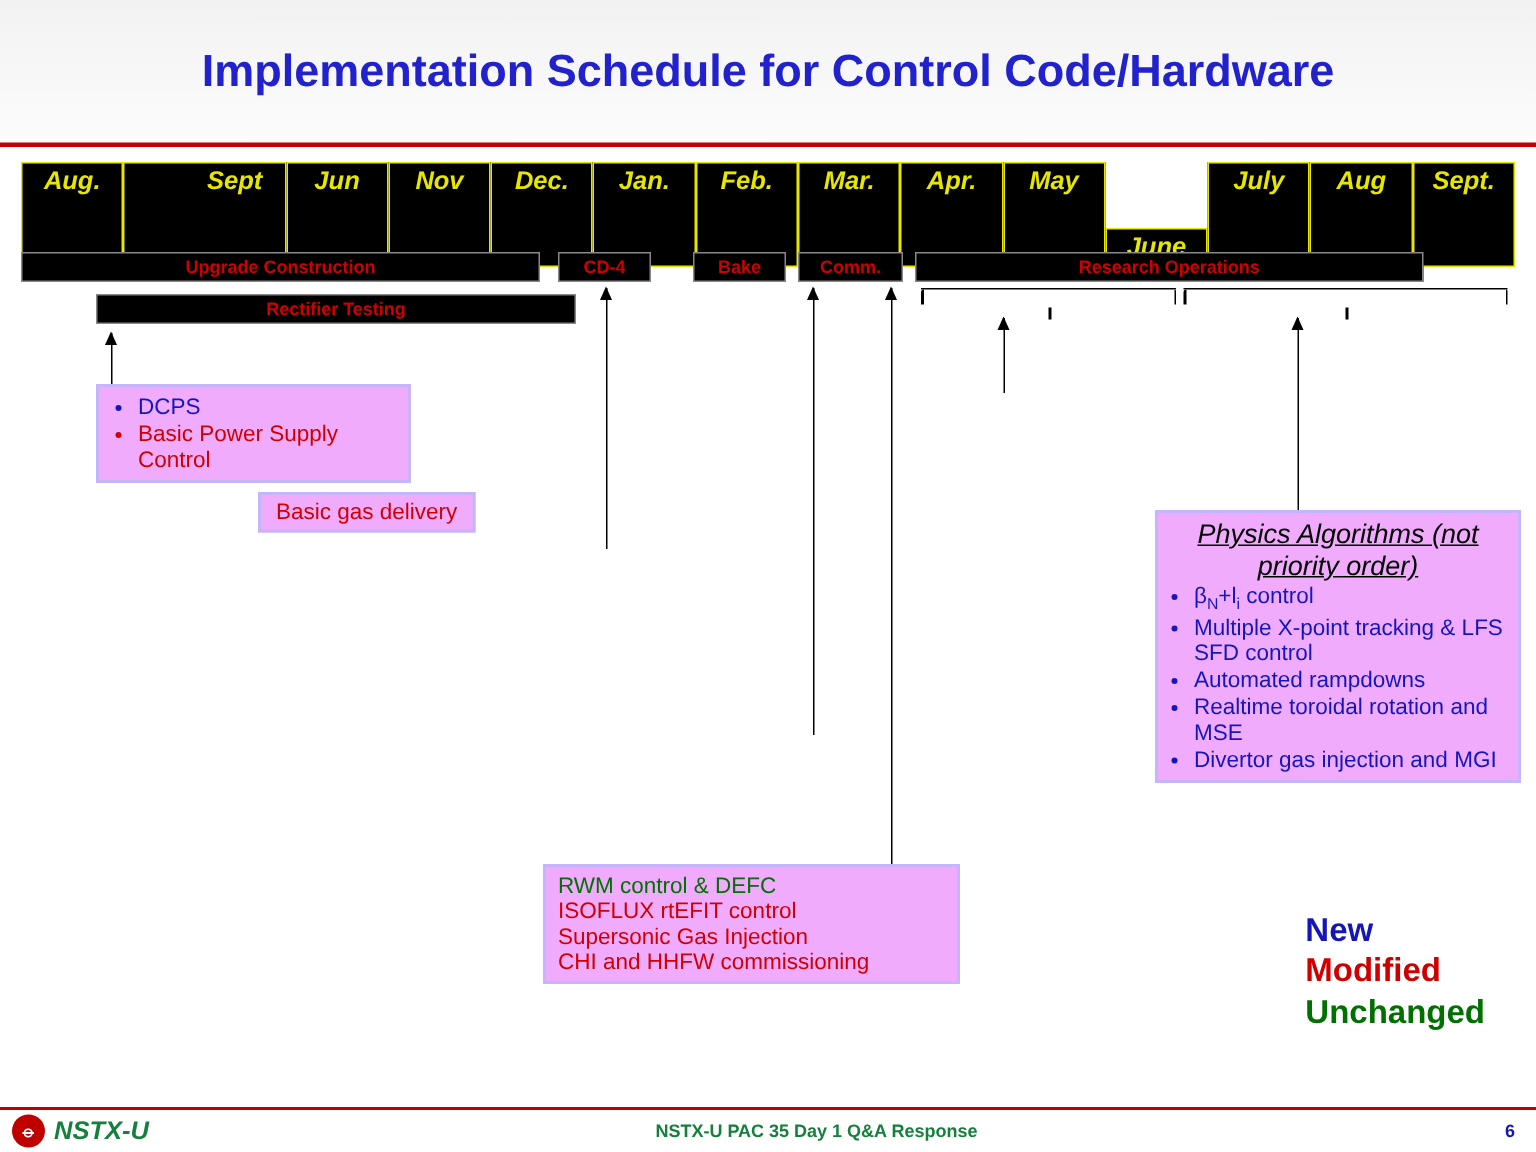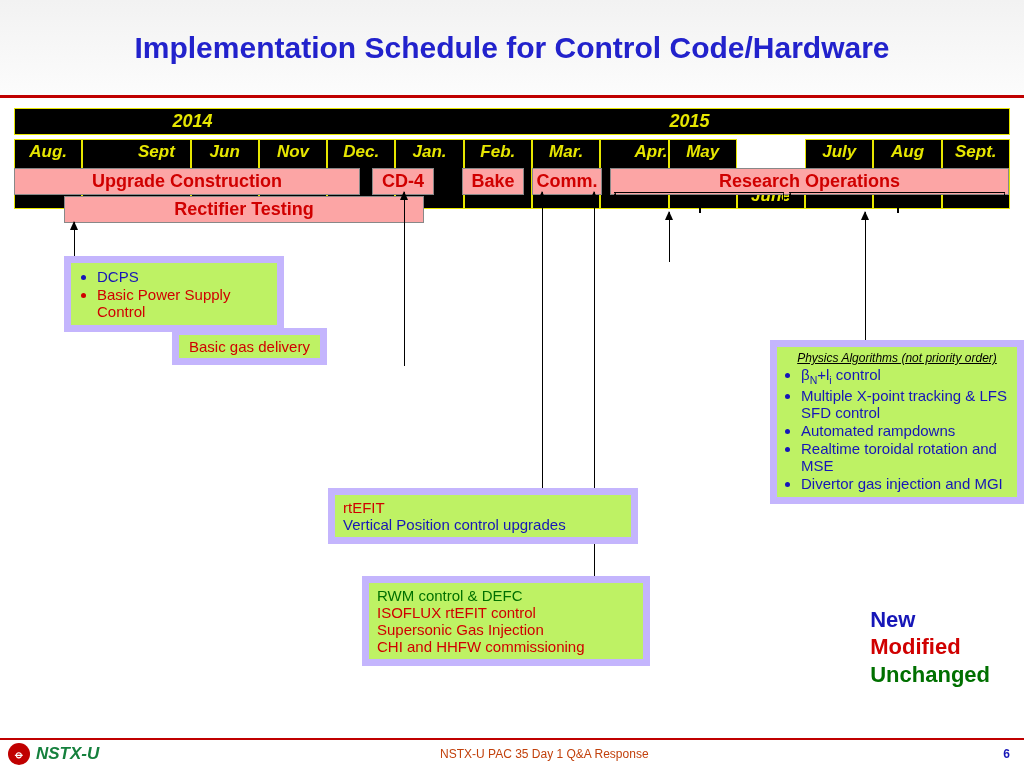--- a/index.html
+++ b/index.html
@@ -3,78 +3,74 @@
 <meta charset="utf-8">
 <style>
   body{margin:0;font-family:Arial,Helvetica,sans-serif;background:#fff;width:1024px;height:768px;overflow:hidden}
   .title-region{height:95px;background:linear-gradient(to bottom,#f2f2f2,#fcfcfc);border-bottom:3px solid #c00000;display:flex;align-items:center;justify-content:center}
   .title{font-size:30px;font-weight:bold;color:#2222cc}
   .chart{position:relative;margin:10px 14px 0 14px;height:580px}
   .year-row{display:flex;border:1px solid #e6e600}
   .year-cell{background:#000;color:#e6e600;font-weight:bold;font-style:italic;text-align:center;font-size:18px;padding:2px 0}
   .month-row{display:flex;margin-top:4px}
   .month-cell{background:#000;color:#e6e600;font-weight:bold;font-style:italic;text-align:center;font-size:17px;padding:2px 0;border:1px solid #e6e600;box-sizing:border-box}
-  .bar{position:absolute;background:#fca5a5;border:1px solid #888;color:#d00000;font-weight:bold;text-align:center;font-size:18px;padding:2px 0;box-sizing:border-box}
+  .bar{position:absolute;background:#000000;border:1px solid #888;color:#d00000;font-weight:bold;text-align:center;font-size:12px;padding:2px 0;box-sizing:border-box}
   .abs{position:absolute}
-  .callout{background:#bef264;border:7px solid #c4b5fd;padding:4px 8px;font-size:15px}
+  .callout{background:#f0abfc;border:2px solid #c4b5fd;padding:4px 8px;font-size:15px}
   .arrow{position:absolute;width:1px;background:#000}
   .arrow:before{content:'';position:absolute;top:-1px;left:-4px;border-left:4.5px solid transparent;border-right:4.5px solid transparent;border-bottom:9px solid #000}
   .brace{position:absolute;border-top:1.5px solid #000;height:12px}
   .brace:before,.brace:after{content:'';position:absolute;width:1.5px;height:10px;background:#000;top:0}
   .brace:before{left:0;border-radius:2px 0 0 0}
   .brace:after{right:0;border-radius:0 2px 0 0}
   .brace .stem{position:absolute;left:50%;top:12px;width:1.5px;height:8px;background:#000}
   ul{margin:0;padding-left:18px}
   li{margin:1px 0}
   .c-new{color:#1616b8}
   .c-mod{color:#d00000}
   .c-unc{color:#007000}
   .legend{position:absolute;right:20px;bottom:0;font-size:22px;font-weight:bold;line-height:1.25}
   .footer{position:absolute;bottom:0;left:0;right:0;height:28px;border-top:2px solid #c00000;display:flex;align-items:center;font-size:12px}
   .footer .logo{width:22px;height:22px;border-radius:50%;background:#c00000;margin:0 6px 0 8px;display:flex;align-items:center;justify-content:center;color:#fff;font-size:13px;font-weight:bold}
   .footer .name{color:#15803d;font-weight:bold;font-style:italic;font-size:17px;flex:0 0 auto}
-  .footer .mid{flex:1;text-align:center;color:#c2410c;font-weight:normal;font-size:12px}
+  .footer .mid{flex:1;text-align:center;color:#15803d;font-weight:bold;font-size:12px}
   .footer .pg{color:#1616b8;font-weight:bold;padding:0 14px}
   sub{font-size:0.7em}
 </style>
 </head>
 <body>
 
 <div class="title-region">
   <div class="title">Implementation Schedule for Control Code/Hardware</div>
 </div>
 
 <div class="chart">
-  <div class="year-row" id="year-row">
-      <div class="year-cell" style="flex: 5 1 0%;">2014</div>
-      <div class="year-cell" style="flex: 9 1 0%;">2015</div>
-    </div>
   <div class="month-row" id="month-row">
       <div class="month-cell" style="flex: 1 1 0%;">Aug.</div>
       <div class="month-cell" style="flex: 1 1 0%; padding-left: 40px;">Sept</div>
       <div class="month-cell" style="flex: 1 1 0%;">Jun</div>
       <div class="month-cell" style="flex: 1 1 0%;">Nov</div>
       <div class="month-cell" style="flex: 1 1 0%;">Dec.</div>
       <div class="month-cell" style="flex: 1 1 0%;">Jan.</div>
       <div class="month-cell" style="flex: 1 1 0%;">Feb.</div>
       <div class="month-cell" style="flex: 1 1 0%;">Mar.</div>
-      <div class="month-cell" style="flex: 1 1 0%; text-align: right;">Apr.</div>
+      <div class="month-cell" style="flex: 1 1 0%;">Apr.</div>
       <div class="month-cell" style="flex: 1 1 0%;">May</div>
       <div class="month-cell" style="flex: 1 1 0%; margin-top: 44px;">June</div>
       <div class="month-cell" style="flex: 1 1 0%;">July</div>
       <div class="month-cell" style="flex: 1 1 0%;">Aug</div>
       <div class="month-cell" style="flex: 1 1 0%;">Sept.</div>
     </div>
 
   <div class="bar" style="left:0;top:60px;width:346px">Upgrade Construction</div>
   <div class="bar" style="left:358px;top:60px;width:62px">CD-4</div>
   <div class="bar" style="left:448px;top:60px;width:62px">Bake</div>
   <div class="bar" style="left:518px;top:60px;width:70px">Comm.</div>
-  <div class="bar" style="left:596px;top:60px;width:399px">Research Operations</div>
-  <div class="bar" style="left:50px;top:88px;width:360px">Rectifier Testing</div>
+  <div class="bar" style="left:596px;top:60px;width:339px">Research Operations</div>
+  <div class="bar" style="left:50px;top:88px;width:320px">Rectifier Testing</div>
 
   <div class="brace" style="left:600px;top:84px;width:170px">
       <div class="stem"></div>
     </div>
   <div class="brace" style="left:775px;top:84px;width:216px">
       <div class="stem"></div>
     </div>
 
   <div class="arrow" style="left:60px;top:114px;height:36px"></div>
   <div class="arrow" style="left:390px;top:84px;height:174px"></div>
@@ -83,36 +79,30 @@
   <div class="arrow" style="left:655px;top:104px;height:50px"></div>
   <div class="arrow" style="left:851px;top:104px;height:130px"></div>
 
   <div class="abs callout" style="left:50px;top:148px;width:190px">
     <ul id="list-dcps">
         <li class="c-new">DCPS</li>
         <li class="c-mod">Basic Power Supply Control</li>
       </ul>
   </div>
   <div class="abs callout c-mod" style="left:158px;top:220px;font-size:15px;padding:3px 10px">Basic gas delivery</div>
-  <div class="abs callout" style="left:314px;top:380px;width:280px">
-    <div id="list-rtefit">
-        <div class="c-mod">rtEFIT</div>
-        <div class="c-new">Vertical Position control upgrades</div>
-      </div>
-  </div>
   <div class="abs callout" style="left:348px;top:468px;width:258px">
     <div id="list-rwm">
         <div class="c-unc">RWM control &amp; DEFC</div>
         <div class="c-mod">ISOFLUX rtEFIT control</div>
         <div class="c-mod">Supersonic Gas Injection</div>
         <div class="c-mod">CHI and HHFW commissioning</div>
       </div>
   </div>
   <div class="abs callout" style="left:756px;top:232px;width:224px">
-    <div style="text-align:center;font-style:italic;text-decoration:underline;font-size:12px">Physics Algorithms (not priority order)</div>
+    <div style="text-align:center;font-style:italic;text-decoration:underline;font-size:18px">Physics Algorithms (not priority order)</div>
     <ul id="list-physics" style="padding-left:16px">
         <li class="c-new">β<sub>N</sub>+l<sub>i</sub> control</li>
         <li class="c-new">Multiple X-point tracking &amp; LFS SFD control</li>
         <li class="c-new">Automated rampdowns</li>
         <li class="c-new">Realtime toroidal rotation and MSE</li>
         <li class="c-new">Divertor gas injection and MGI</li>
       </ul>
   </div>
 
   <div class="legend">

